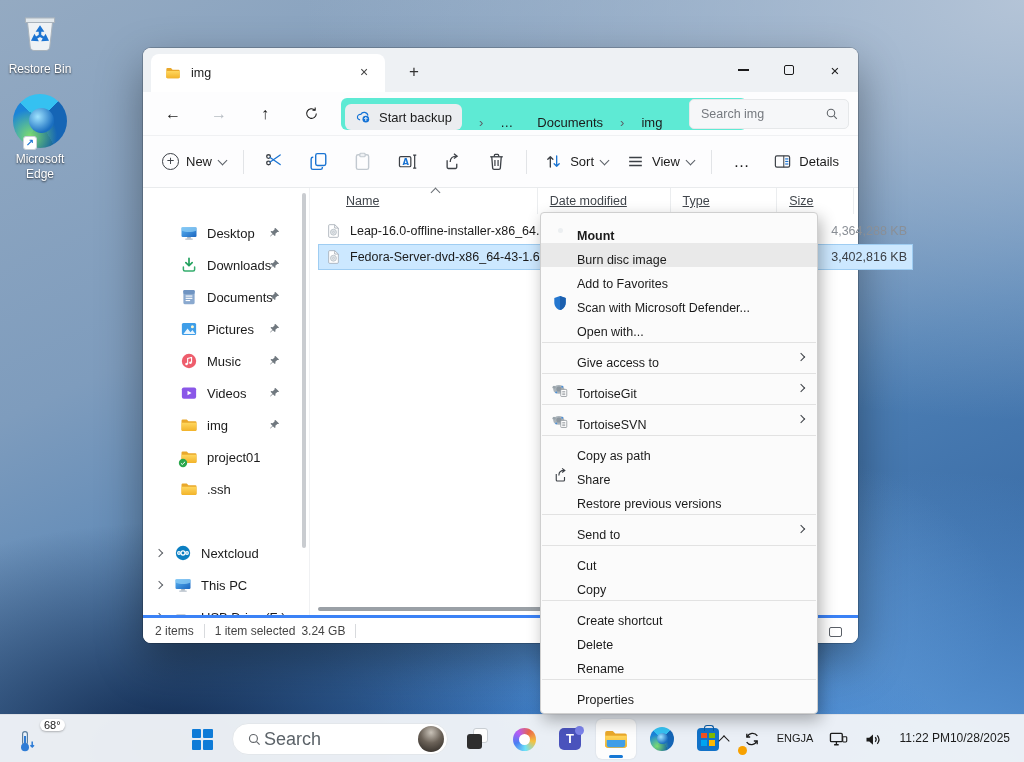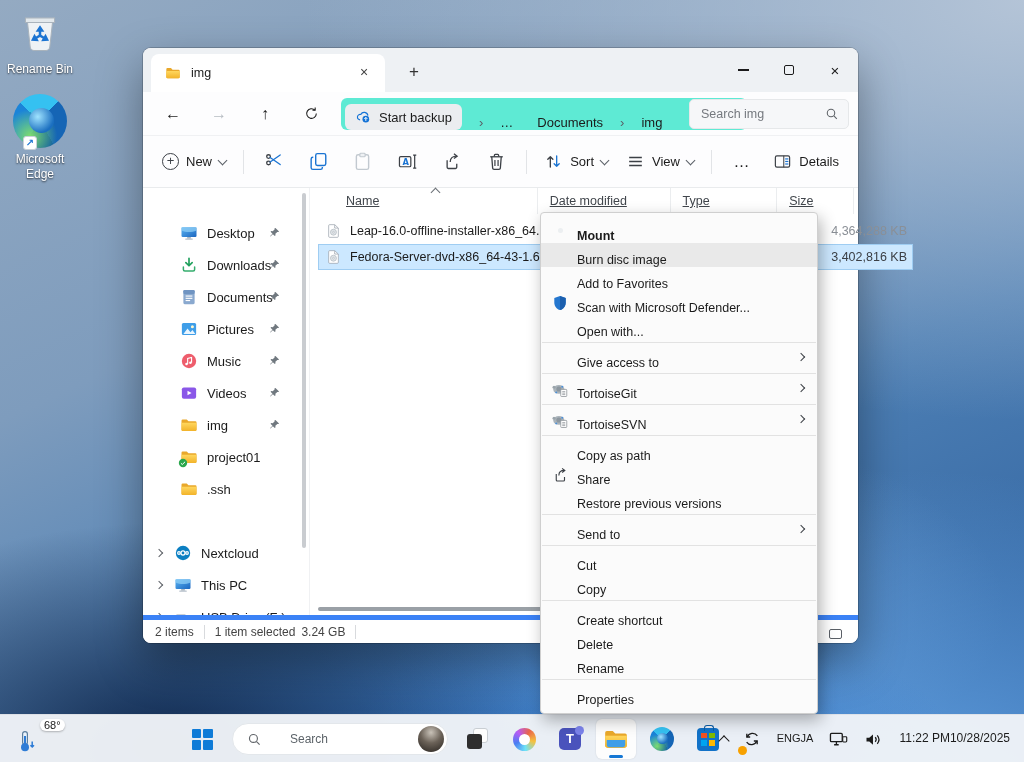--- a/index.html
+++ b/index.html
@@ -86,21 +86,21 @@
 .hcol.first { padding-left:28px; }
 .hsort { position:absolute; left:114px; top:1px; width:7px; height:7px; border-left:1.3px solid #6a6f75; border-top:1.3px solid #6a6f75; transform:rotate(45deg); }
 .row { position:absolute; left:8px; width:595px; height:26px; display:grid; grid-template-columns:239px 150px 120px 86px;
   align-items:center; font-size:12.5px; }
 .row .name { display:flex; align-items:center; gap:8px; padding-left:8px; overflow:hidden; white-space:nowrap; }
 .row .size { text-align:right; padding-right:6px; color:#8a8f96; }
 .row.selected { background:#cce8ff; box-shadow:inset 0 0 0 1px #9fcdf2; }
 .row.selected .size { color:#3c4046; }
 .hscroll { position:absolute; left:8px; top:419px; width:500px; height:4px; background:#9aa0a6; border-radius:2px; }
 
-.statusbar { height:28px; display:flex; align-items:center; font-size:12px; color:#444; padding:0 12px; border-top:5px solid #3b82f6;
+.statusbar { height:28px; display:flex; align-items:center; font-size:12px; color:#444; padding:0 12px; border-top:3px solid #3b82f6;
   border-radius:0 0 8px 8px; background:#fff; position:relative; }
 .sb-sep { width:1px; height:14px; background:#d8dadd; margin:0 10px; }
 .view-toggles { position:absolute; right:10px; top:4px; display:flex; gap:6px; }
 .vt { width:26px; height:20px; border-radius:4px; display:flex; align-items:center; justify-content:center; }
 .vt.active { border:1px solid #4da0dd; background:#eaf4fc; }
 .vt-lines span { display:block; width:13px; height:1.5px; background:#3c4046; margin:1.5px 0; }
 .vt-rect { width:13px; height:10px; border:1.5px solid #5a5f66; border-radius:2px; }
 
 
 .ctxmenu { position:absolute; left:540px; top:212px; width:278px; background:#fbfbfb; border:1px solid #cfcfcf;
@@ -122,21 +122,21 @@
 .temp-badge { position:absolute; left:26px; top:-2px; background:#fff; border-radius:8px; padding:0 4px; font-size:11px;
   color:#1b1b1b; box-shadow:0 1px 2px rgba(0,0,0,.25); }
 .center-icons { position:absolute; left:182px; top:4px; display:flex; align-items:center; gap:6px; }
 .task-btn { width:40px; height:40px; border-radius:6px; display:flex; align-items:center; justify-content:center; position:relative; }
 .task-btn.active { background:#fdfdfd; box-shadow:0 0 2px rgba(0,0,0,.12); }
 .task-btn.active::after { content:""; position:absolute; bottom:1px; left:13px; width:14px; height:3px; border-radius:2px; background:#1577d4; }
 .start-logo { width:21px; height:21px; display:grid; grid-template-columns:1fr 1fr; gap:2px; }
 .start-logo span { background:#0f7bd7; border-radius:1px; }
 .search-pill { width:216px; height:32px; background:#fff; border:1px solid #e3e7eb; border-radius:16px; display:flex;
   align-items:center; padding:0 3px 0 13px; margin:0 4px; }
-.search-pill .stext { flex:1; color:#5c6369; font-size:12px; margin-left:27px; }
+.search-pill .stext { flex:1; color:#5c6369; font-size:18px; margin-left:1px; }
 .bing-circle { width:26px; height:26px; border-radius:50%;
   background:radial-gradient(circle at 50% 25%, #c9c2b8, #6b6258 45%, #332e29 90%); }
 .taskview-ico { position:relative; width:22px; height:22px; }
 .taskview-ico i { position:absolute; width:15px; height:15px; border-radius:3px; }
 .taskview-ico .back { left:6px; top:0; background:#fdfdfd; border:1px solid #c9ced3; }
 .taskview-ico .front { left:0; top:6px; background:#2e2e2e; }
 .copilot-logo { width:23px; height:23px; border-radius:50%;
   background:conic-gradient(from 30deg,#e9654b,#f5c13e,#6ee3f7,#4a7df2,#b75bf5,#e9654b); position:relative; }
 .copilot-logo::after { content:""; position:absolute; left:6px; top:6px; width:11px; height:11px; border-radius:50%; background:#fff; }
 .teams-logo { width:22px; height:22px; border-radius:5px; background:#4a53bc; color:#fff; font-weight:bold;
@@ -350,21 +350,21 @@
       </g>
     </symbol>
 </svg>
 
 <div class="wallpaper"></div>
 
 <div class="dicon dicon-bin">
   <svg class="ic" width="50" height="50" style="margin:0 auto">
       <use href="#sym-recycle"></use>
     </svg>
-  <div class="dlabel">Rename Bin</div>
+  <div class="dlabel">Restore Bin</div>
 </div>
 <div class="dicon dicon-edge">
   <div style="position:relative;width:54px;margin:0 auto">
     <div class="edge-big"></div>
     <div class="shortcut-badge">↗</div>
   </div>
   <div class="dlabel">Microsoft Edge</div>
 </div>
 
 <div class="window">

